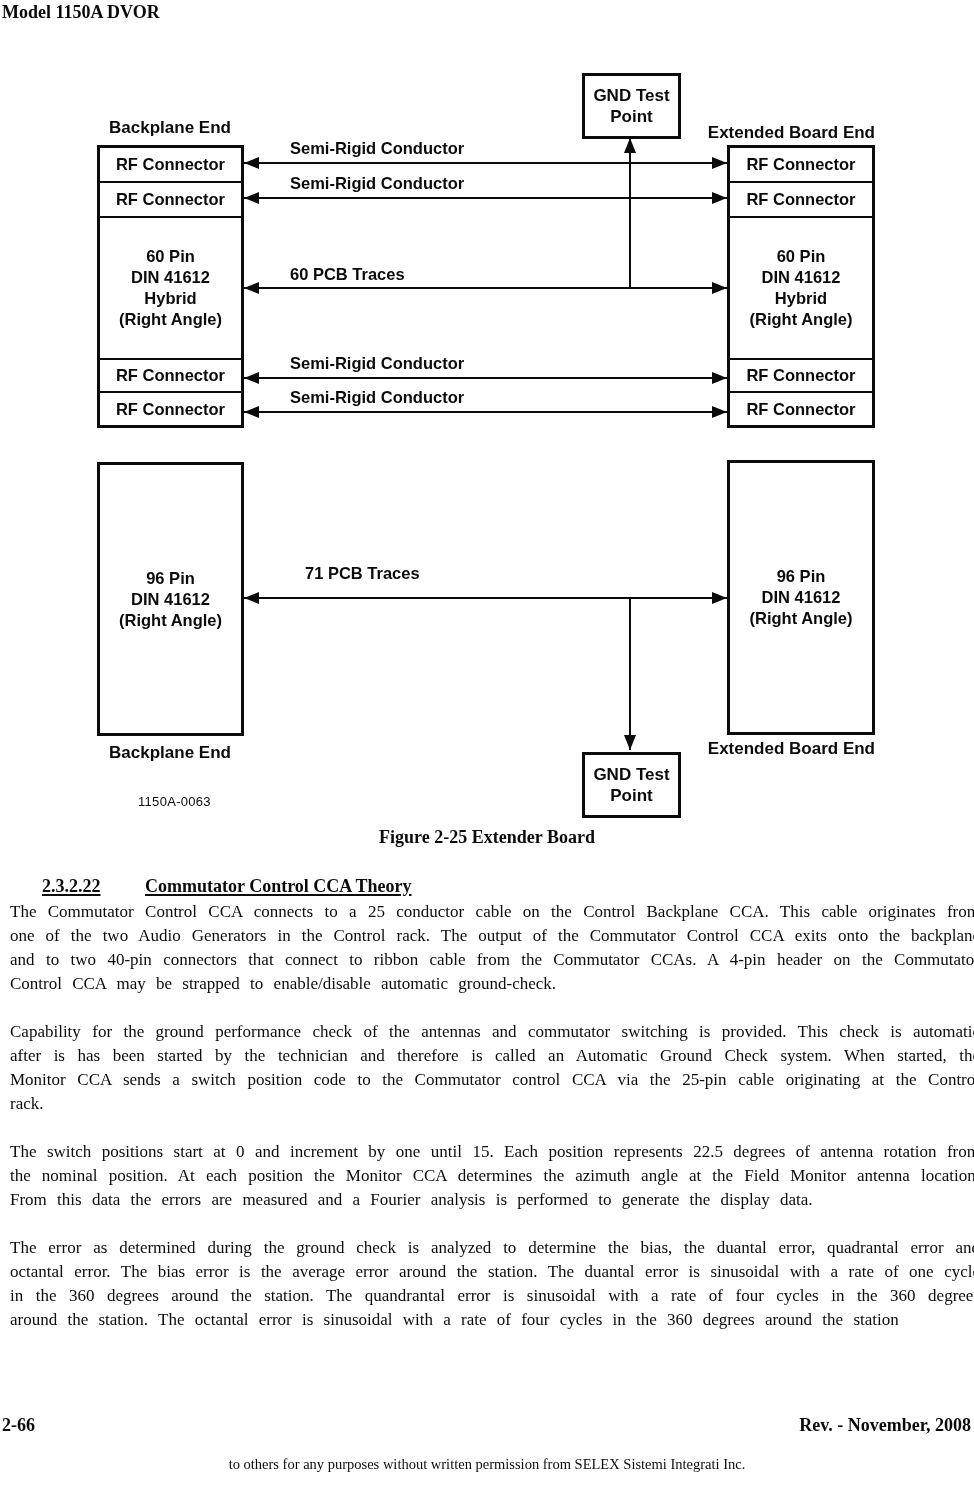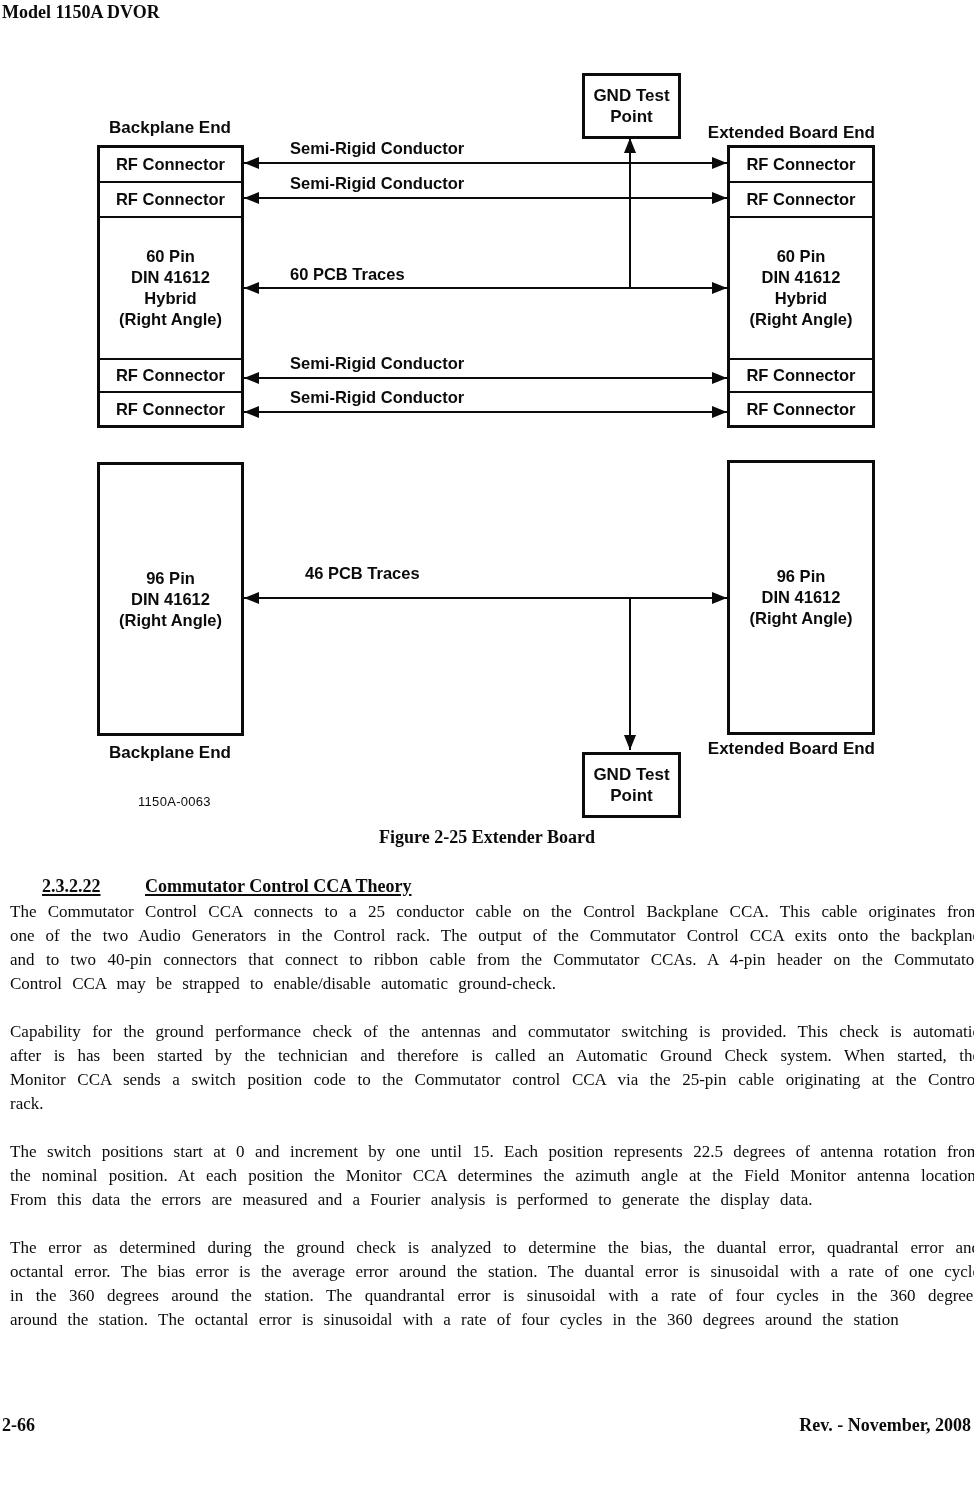--- a/index.html
+++ b/index.html
@@ -180,21 +180,21 @@
     </div>
 
     <div class="connector-box" style="left:727px; top:460px; width:148px; height:275px;">
       <div class="cell" style="flex:1;">
         <span>96 Pin</span>
         <span>DIN 41612</span>
         <span>(Right Angle)</span>
       </div>
     </div>
 
-    <div class="conn-label" style="left:305px; top:564px; width:304px;">46 PCB Traces</div>
+    <div class="conn-label" style="left:305px; top:564px; width:304px;">71 PCB Traces</div>
     <div class="harrow" style="left:244px; top:597px; width:483px;"></div>
     <div class="varrow down" style="left:629px; top:598px; height:152px;"></div>
 
     <div class="gnd-box" style="left:582px; top:752px; width:99px; height:66px;">
       <span>GND Test</span>
       <span>Point</span>
     </div>
 
     <div class="end-label" style="left:95px; top:743px; width:150px;">Backplane End</div>
     <div class="end-label" style="left:673px; top:739px; width:202px; text-align:right;">Extended Board End</div>
@@ -212,15 +212,16 @@
     <p>The switch positions start at 0 and increment by one until 15.  Each position represents 22.5 degrees of antenna rotation from the nominal position.  At each position the Monitor CCA determines the azimuth angle at the Field Monitor antenna location.  From this data the errors are measured and a Fourier analysis is performed to generate the display data.</p>
     <p>The error as determined during the ground check is analyzed to determine the bias, the duantal error, quadrantal error and octantal error.  The bias error is the average error around the station.  The duantal error is sinusoidal with a rate of one cycle in the 360 degrees around the station.  The quandrantal error is sinusoidal with a rate of four cycles in the 360 degrees around the station.  The octantal error is sinusoidal with a rate of four cycles in the 360 degrees around the station</p>
   </div>
 
   <div class="footer-line">
     <span>2-66</span>
     <span>Rev. -  November, 2008</span>
   </div>
 
   <div class="disclaimer">
+    <div>to others for any purposes without written permission from SELEX Sistemi Integrati Inc.</div>
   </div>
 
 </div>
 
 </body></html>

